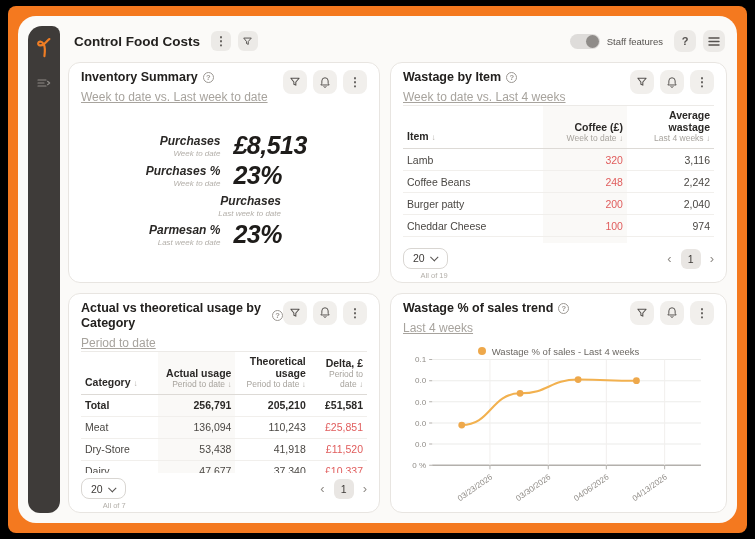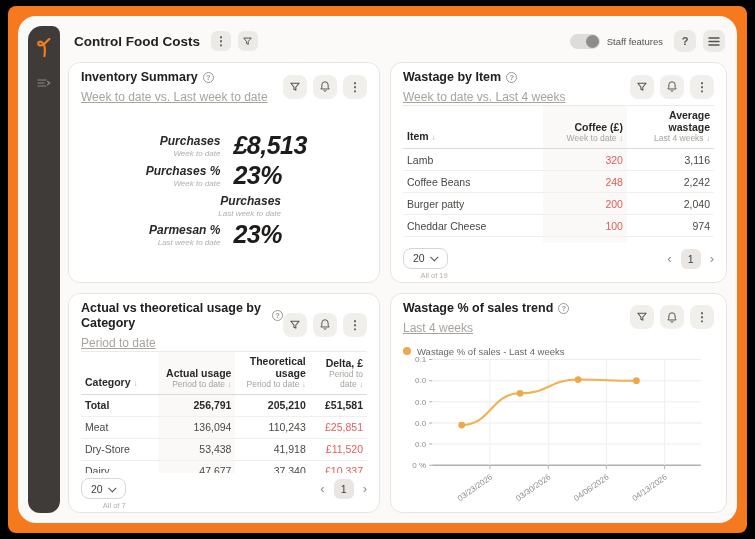--- a/index.html
+++ b/index.html
@@ -22,21 +22,21 @@
   .spacer{flex:1;}
   .toggle{width:30px;height:15px;border-radius:9px;background:#dedcda;position:relative;cursor:pointer;}
   .toggle .knob{position:absolute;right:1px;top:1px;width:13px;height:13px;border-radius:50%;background:#8f8c89;}
   .toggle-label{font-size:9.5px;color:#55524f;margin-right:4px;}
   .kebab{font-size:12px;font-weight:700;line-height:1;color:#55524f;}
   .help-q{font-size:11px;font-weight:700;}
 
   
   .grid{flex:1;display:grid;grid-template-columns:312px 1fr;grid-template-rows:1fr 1fr;gap:10px;margin-top:6px;min-height:0;}
   .panel{background:#fff;border:1px solid #e8e5e1;border-radius:12px;padding:7px 12px;display:flex;flex-direction:column;min-height:0;overflow:hidden;}
-  .p-head{display:flex;align-items:center;margin-bottom:2px;}
+  .p-head{display:flex;align-items:flex-start;margin-bottom:2px;}
   .p-titles{flex:1;min-width:0;}
   .p-title{font-size:12.5px;font-weight:700;color:#23211f;line-height:15px;display:flex;align-items:center;gap:5px;}
   .info-ic{width:11px;height:11px;border:1px solid #9b9792;border-radius:50%;font-size:7.5px;font-weight:700;color:#9b9792;display:inline-flex;align-items:center;justify-content:center;flex-shrink:0;}
   .p-sub{font-size:12px;color:#a7a39d;line-height:12px;margin-top:6px;text-decoration:underline;}
   .p-actions{display:flex;gap:6px;}
   .pbtn{width:24px;height:24px;border-radius:8px;background:#f1efec;border:none;display:flex;align-items:center;justify-content:center;color:#55524f;cursor:pointer;padding:0;}
 
   
   .metrics{flex:1;display:flex;flex-direction:column;justify-content:center;gap:3px;padding-right:36px;}
   .metric{display:flex;align-items:flex-start;justify-content:center;font-style:italic;}
@@ -62,21 +62,21 @@
   .t-foot{display:flex;align-items:flex-start;justify-content:space-between;padding-top:5px;height:32px;flex-shrink:0;}
   .psize{display:flex;flex-direction:column;align-items:flex-end;}
   .psize-btn{display:flex;align-items:center;gap:7px;border:1px solid #d9d6d2;border-radius:8px;background:#fff;padding:2px 9px;height:21px;font-size:10.5px;color:#3d3a37;cursor:pointer;}
   .chev-down{width:6px;height:6px;border-left:1.4px solid #55524f;border-bottom:1.4px solid #55524f;transform:rotate(-45deg) translateY(-1px);}
   .psize-all{font-size:7.5px;color:#b3afa9;margin-top:2px;}
   .pager{display:flex;align-items:center;gap:9px;padding-top:1px;}
   .pg-chev{font-size:13px;color:#8f8b86;cursor:pointer;line-height:18px;}
   .pg-num{width:20px;height:20px;border-radius:6px;background:#e9e6e3;font-size:10.5px;color:#3d3a37;display:flex;align-items:center;justify-content:center;cursor:pointer;}
 
   
-  .legend{display:flex;align-items:center;justify-content:flex-start;gap:6px;margin:10px 0 2px;}
+  .legend{display:flex;align-items:center;justify-content:center;gap:6px;margin:10px 0 2px;}
   .legend-dot{width:8px;height:8px;border-radius:50%;background:#eea84b;}
   .legend-txt{font-size:9.5px;color:#6b6762;}
   .chart-box{flex:1;min-height:0;display:flex;align-items:center;justify-content:center;}
   .tick{font-size:8px;fill:#8f8b86;}
 </style>
 </head>
 <body>
 
 <div class="stage">
  <div class="frame">

